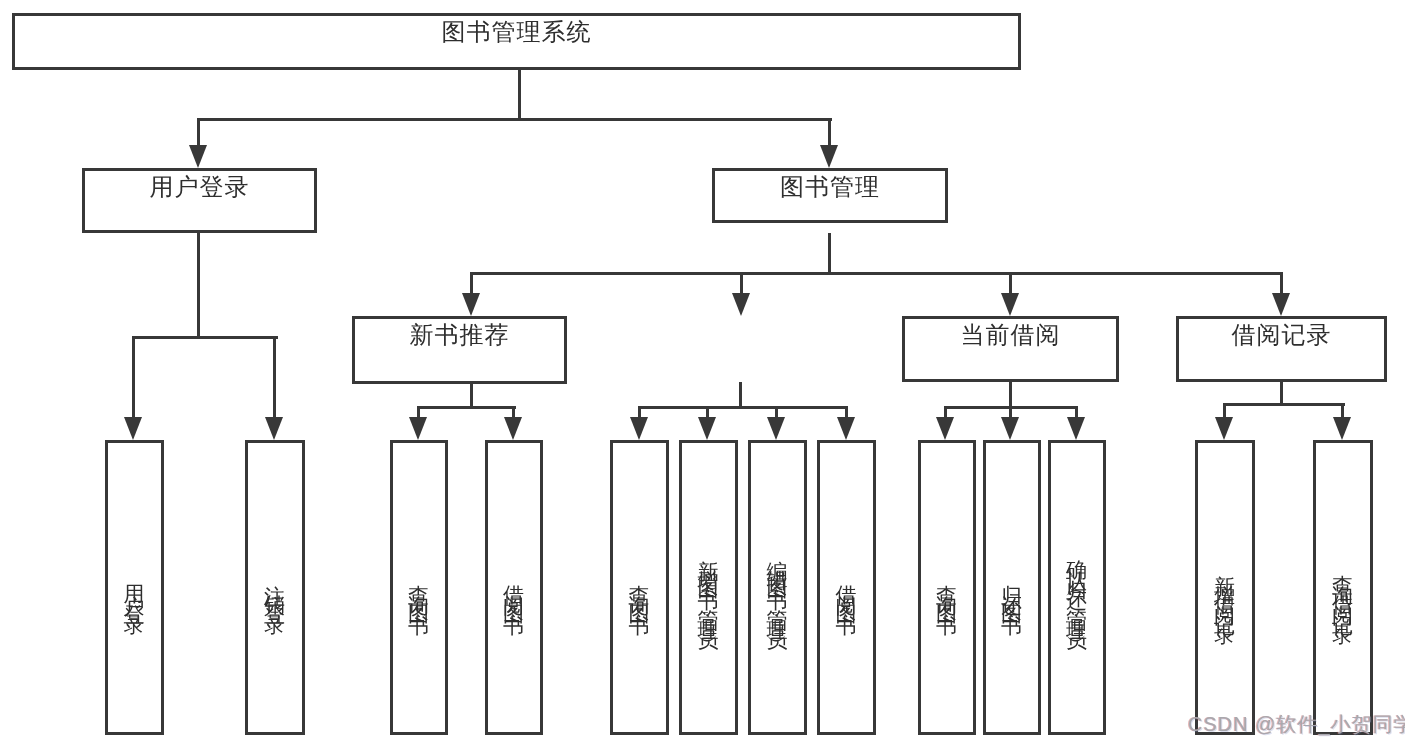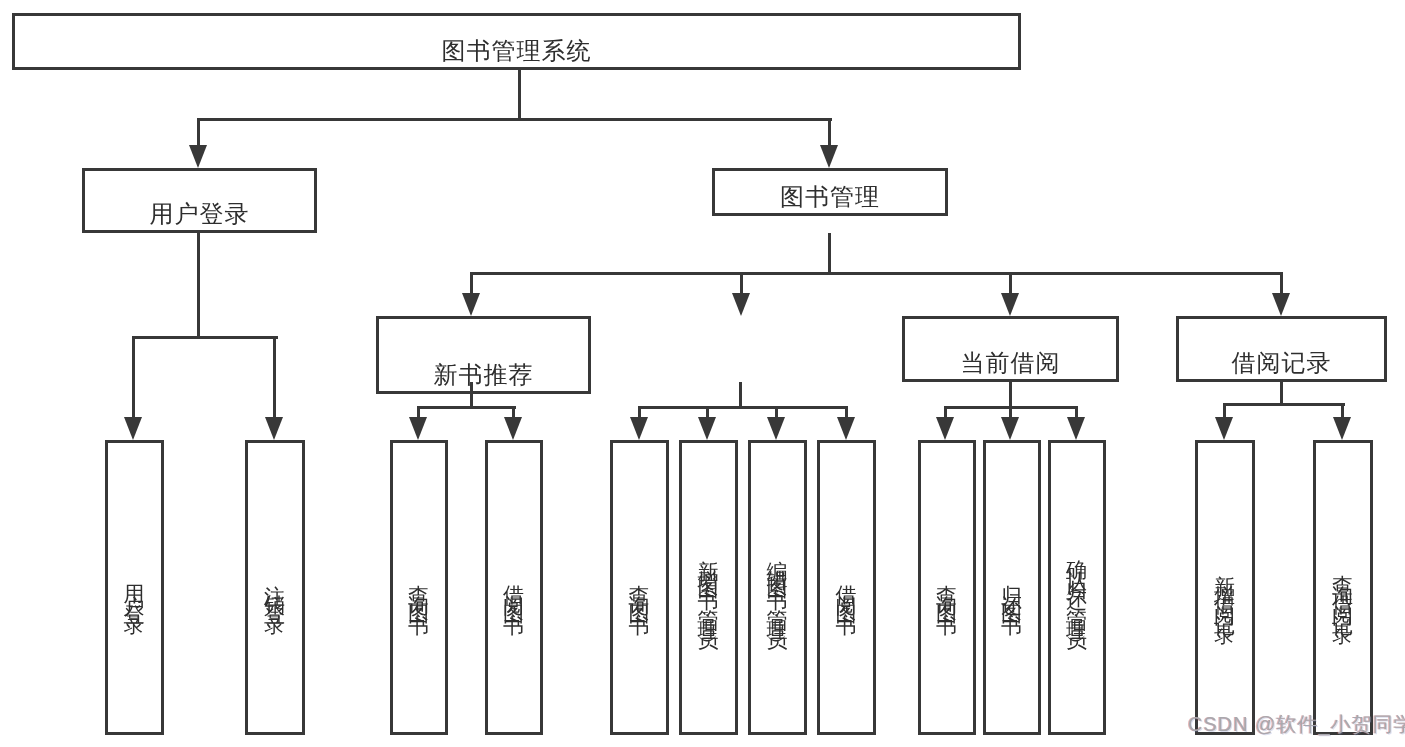--- a/index.html
+++ b/index.html
@@ -11,21 +11,21 @@
     font-family: "Liberation Sans", "DejaVu Sans", sans-serif;
     color: #2e2e2e;
     overflow: hidden;
   }
   .node {
     position: absolute;
     box-sizing: border-box;
     border: 3px solid #383838;
     background: #ffffff;
     display: flex;
-    align-items: flex-end;
+    align-items: flex-start;
     justify-content: center;
   }
   .node .nlabel {
     font-size: 24px;
     letter-spacing: 1px;
     color: #2e2e2e;
     white-space: nowrap;
   }
   .vnode {
     position: absolute;
@@ -77,21 +77,21 @@
   <div class="vline" style="left:518px; top:70px; height:49px;"></div>
   <div class="hline" style="left:197px; top:118px; width:635px;"></div>
   <div class="vline" style="left:197px; top:118px; height:30px;"></div>
   <div class="arrow" style="left:189px; top:145px;"></div>
   <div class="vline" style="left:828px; top:118px; height:30px;"></div>
   <div class="arrow" style="left:820px; top:145px;"></div>
 
   <div class="node" style="left:82px; top:168px; width:235px; height:65px;">
     <span class="nlabel">用户登录</span>
   </div>
-  <div class="node" style="left:712px; top:168px; width:236px; height:48px;">
+  <div class="node" style="left:712px; top:168px; width:236px; height:55px;">
     <span class="nlabel">图书管理</span>
   </div>
 
   <div class="vline" style="left:197px; top:233px; height:106px;"></div>
   <div class="hline" style="left:132px; top:336px; width:146px;"></div>
   <div class="vline" style="left:132px; top:336px; height:84px;"></div>
   <div class="arrow" style="left:124px; top:417px;"></div>
   <div class="vline" style="left:273px; top:336px; height:84px;"></div>
   <div class="arrow" style="left:265px; top:417px;"></div>
 
@@ -99,21 +99,21 @@
   <div class="hline" style="left:470px; top:272px; width:813px;"></div>
   <div class="vline" style="left:470px; top:272px; height:22px;"></div>
   <div class="arrow" style="left:462px; top:293px;"></div>
   <div class="vline" style="left:740px; top:272px; height:22px;"></div>
   <div class="arrow" style="left:732px; top:293px;"></div>
   <div class="vline" style="left:1009px; top:272px; height:22px;"></div>
   <div class="arrow" style="left:1001px; top:293px;"></div>
   <div class="vline" style="left:1280px; top:272px; height:22px;"></div>
   <div class="arrow" style="left:1272px; top:293px;"></div>
 
-  <div class="node" style="left:376px; top:316px; width:215px; height:78px;">
+  <div class="node" style="left:352px; top:316px; width:215px; height:68px;">
     <span class="nlabel">新书推荐</span>
   </div>
   <div class="node" style="left:902px; top:316px; width:217px; height:66px;">
     <span class="nlabel">当前借阅</span>
   </div>
   <div class="node" style="left:1176px; top:316px; width:211px; height:66px;">
     <span class="nlabel">借阅记录</span>
   </div>
 
   <div class="vline" style="left:470px; top:382px; height:27px;"></div>

